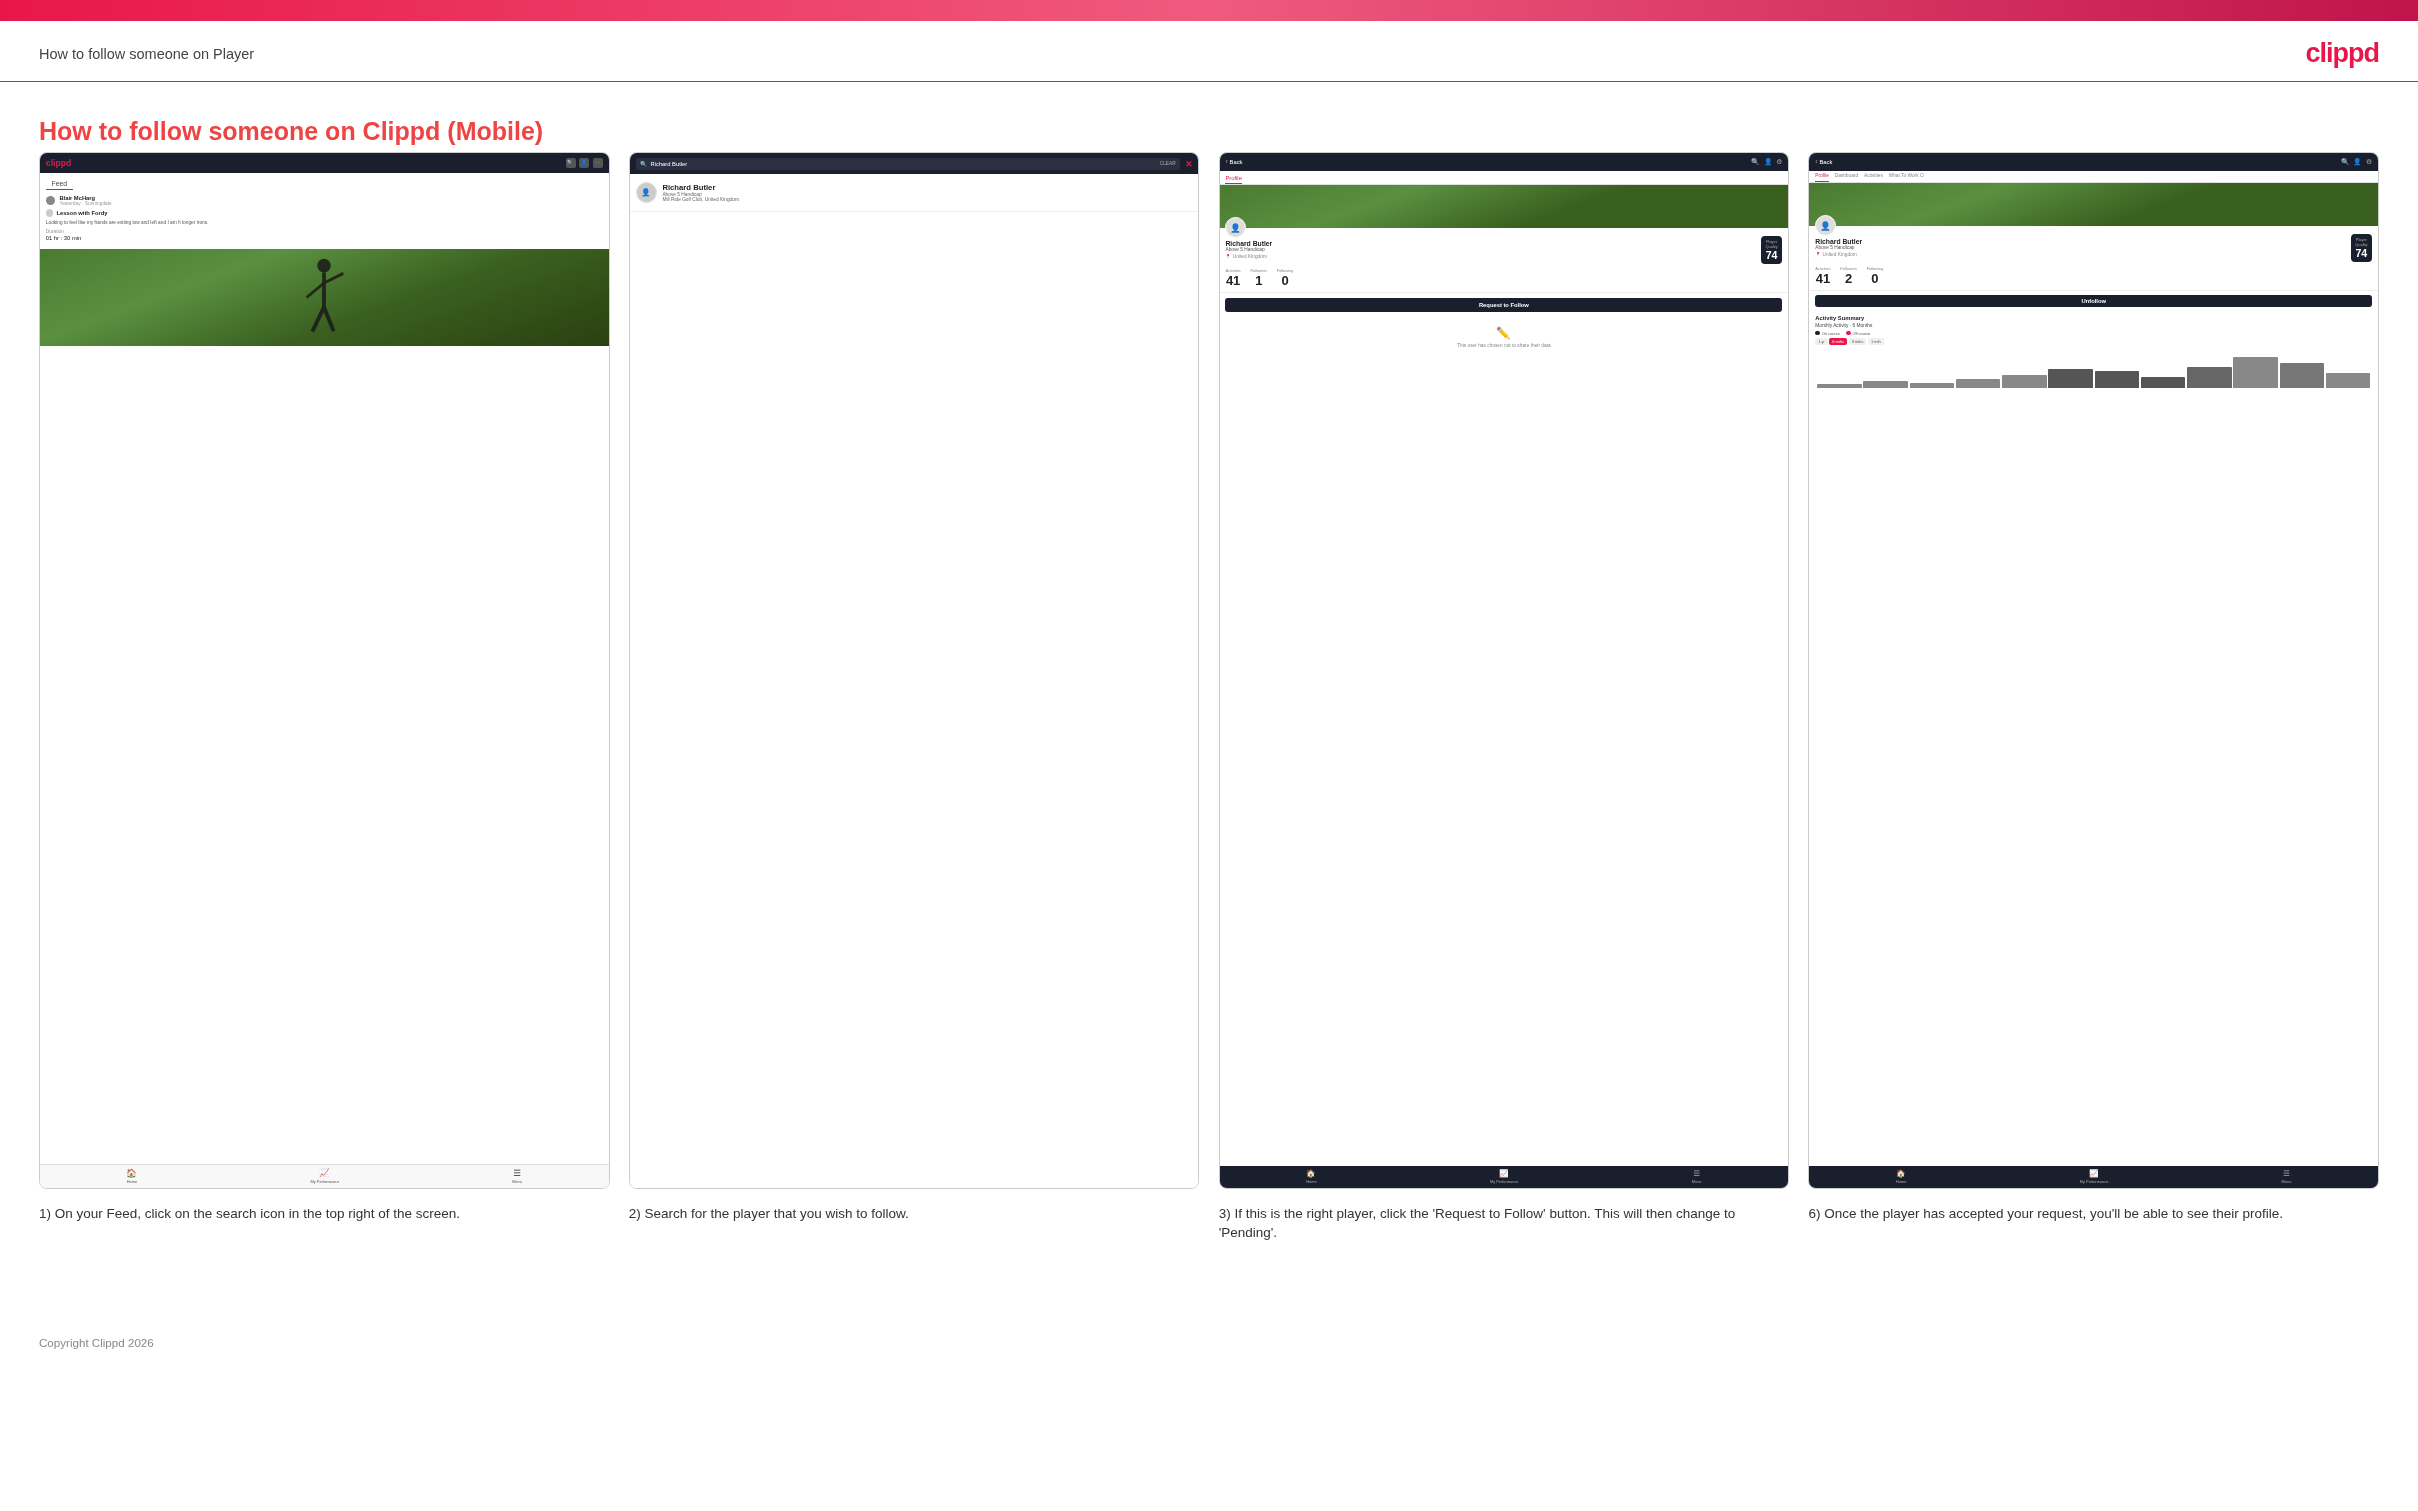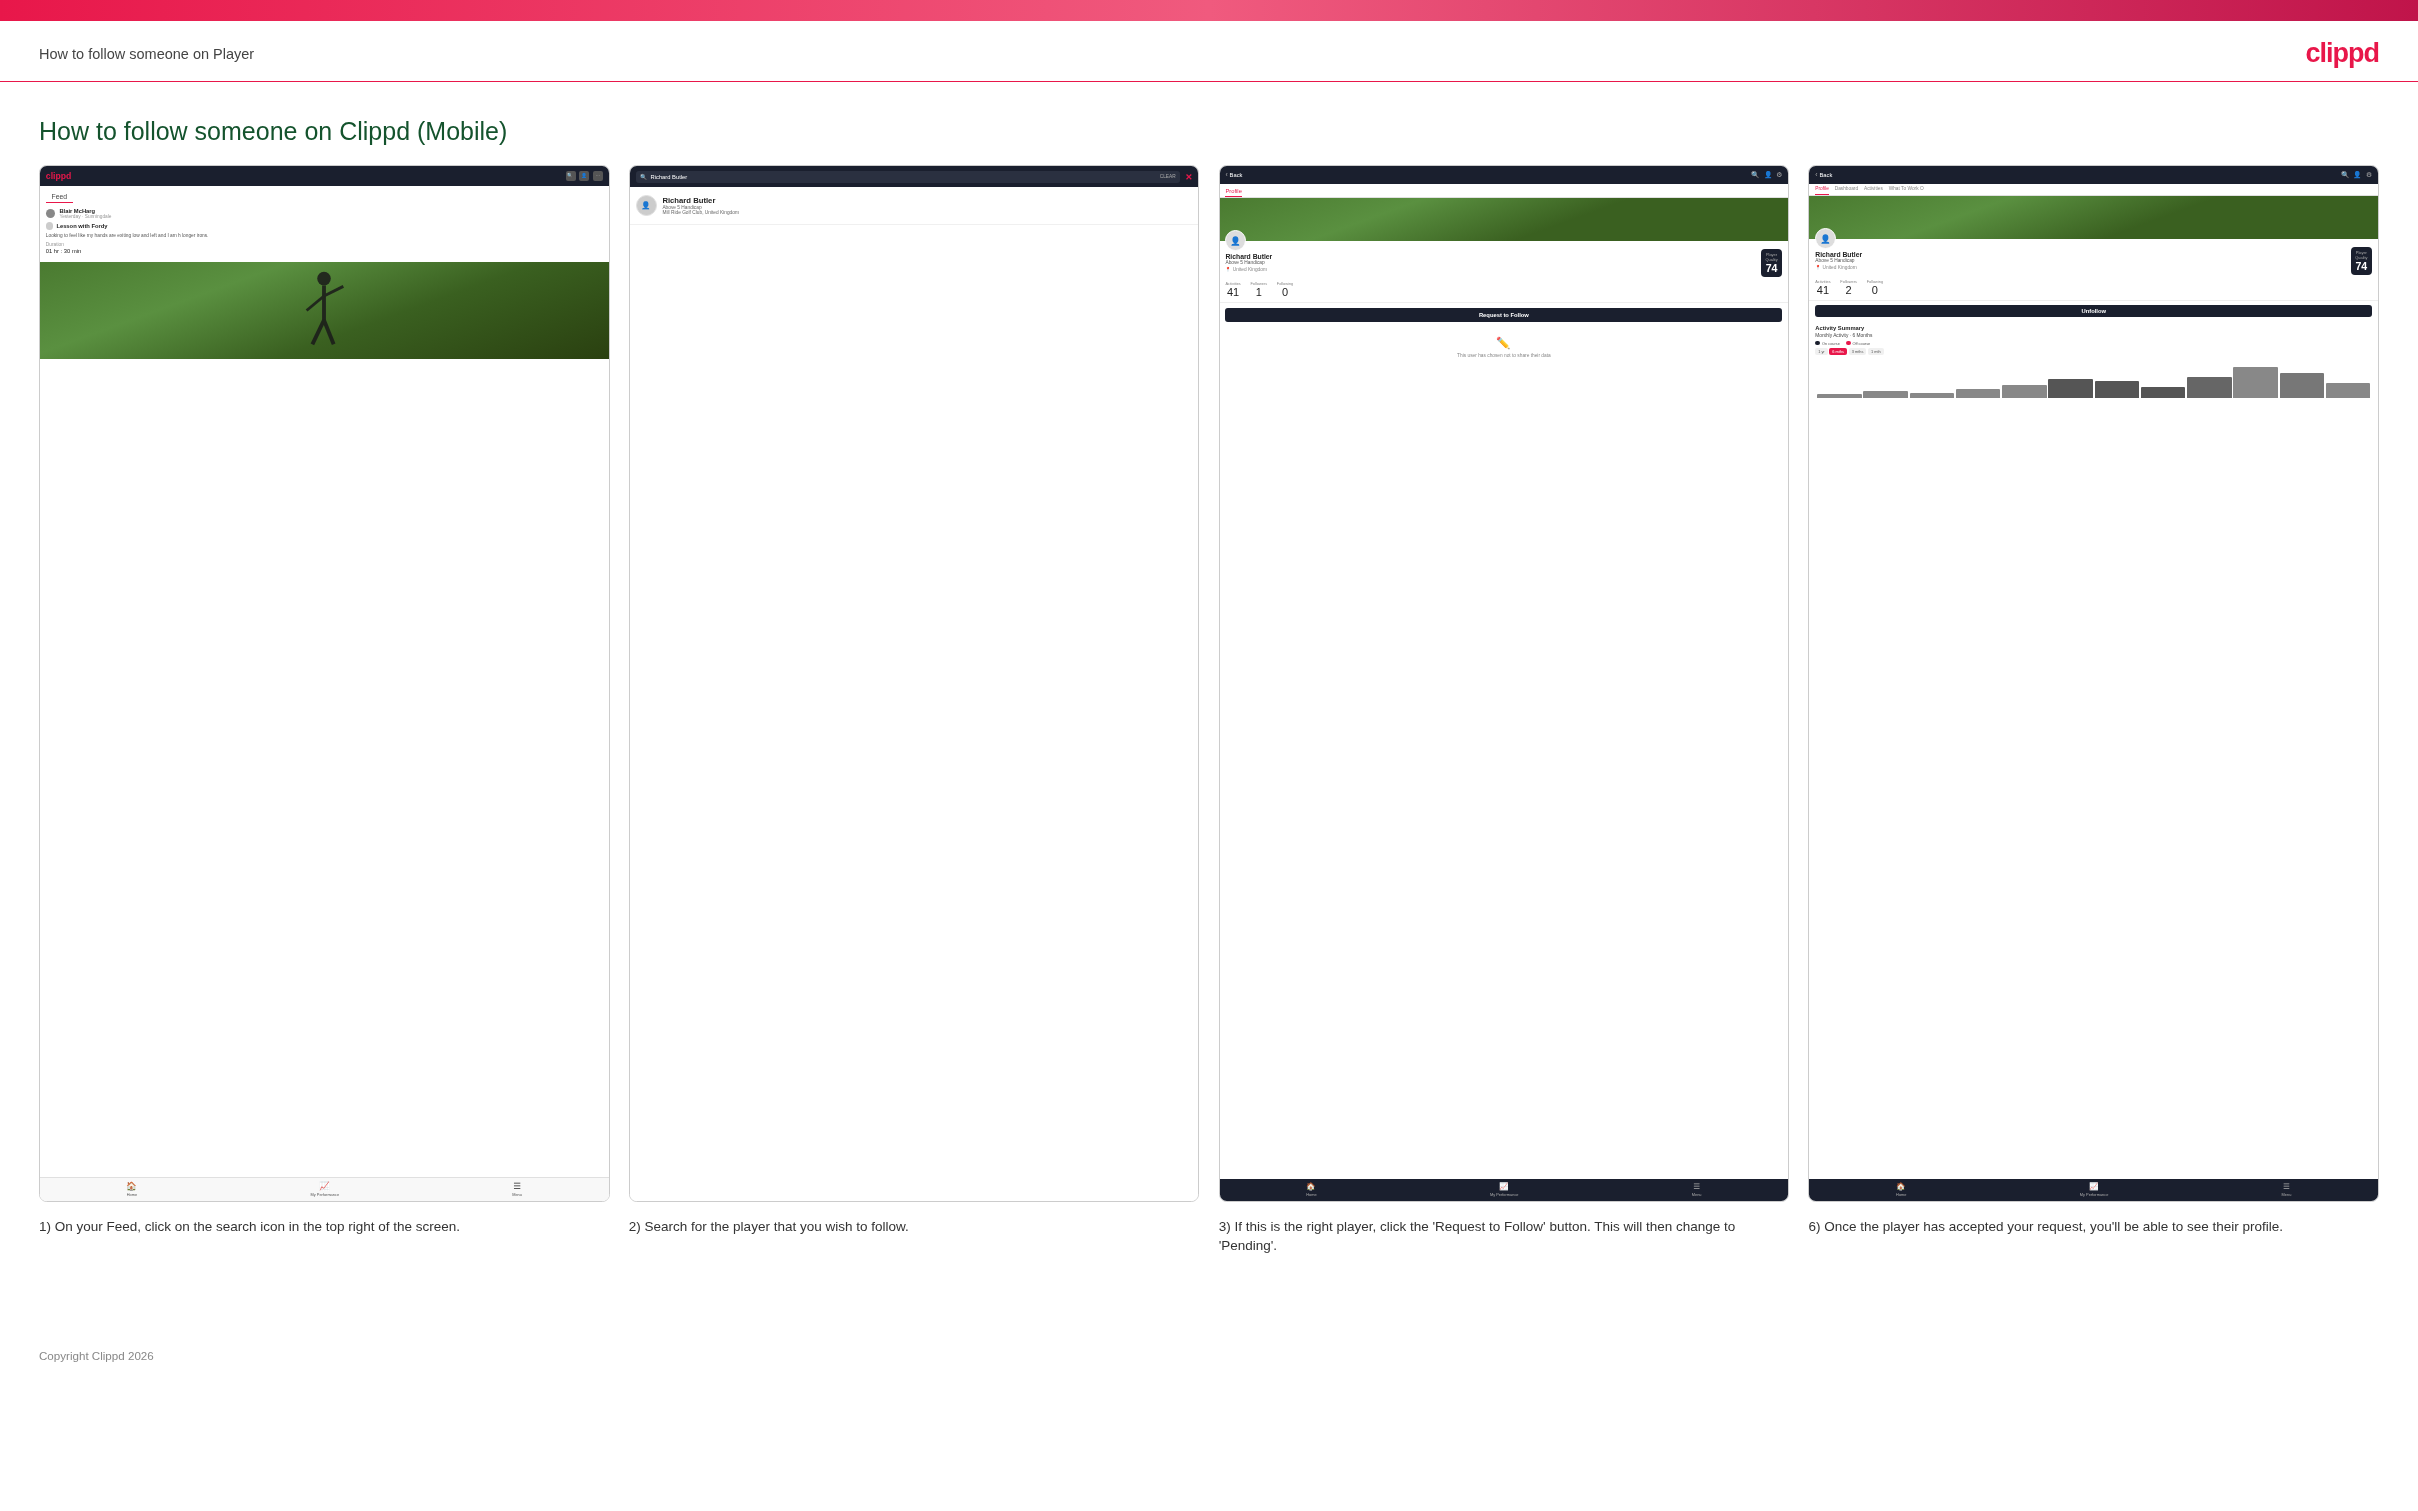--- a/index.html
+++ b/index.html
@@ -34,23 +34,23 @@
       color: #e8174a;
       letter-spacing: -1px;
     }
 
     
     .main {
       padding: 35px 39px 39px 39px;
     }
     .page-heading {
       font-size: 25px;
-      font-weight: 400;
-      color: #14532d;
-      margin-bottom: 19px;
+      font-weight: 700;
+      color: #ef4444;
+      margin-bottom: 6px;
     }
     .page-subheading {
       font-size: 15.4px;
       color: #555;
       margin-bottom: 31px;
     }
 
     
     .steps-grid {
       display: grid;
@@ -361,22 +361,22 @@
     .s3-stat {
       display: flex;
       flex-direction: column;
       align-items: center;
     }
     .s3-stat-label {
       font-size: 3.9px;
       color: #888;
     }
     .s3-stat-value {
-      font-size: 11px;
-      font-weight: 400;
+      font-size: 13px;
+      font-weight: 700;
       color: #222;
     }
     .s3-follow-btn {
       margin: 4.8px 5.8px;
       background: #1a1f2e;
       color: #fff;
       text-align: center;
       padding: 3.9px;
       border-radius: 2.9px;
       font-size: 5.8px;

